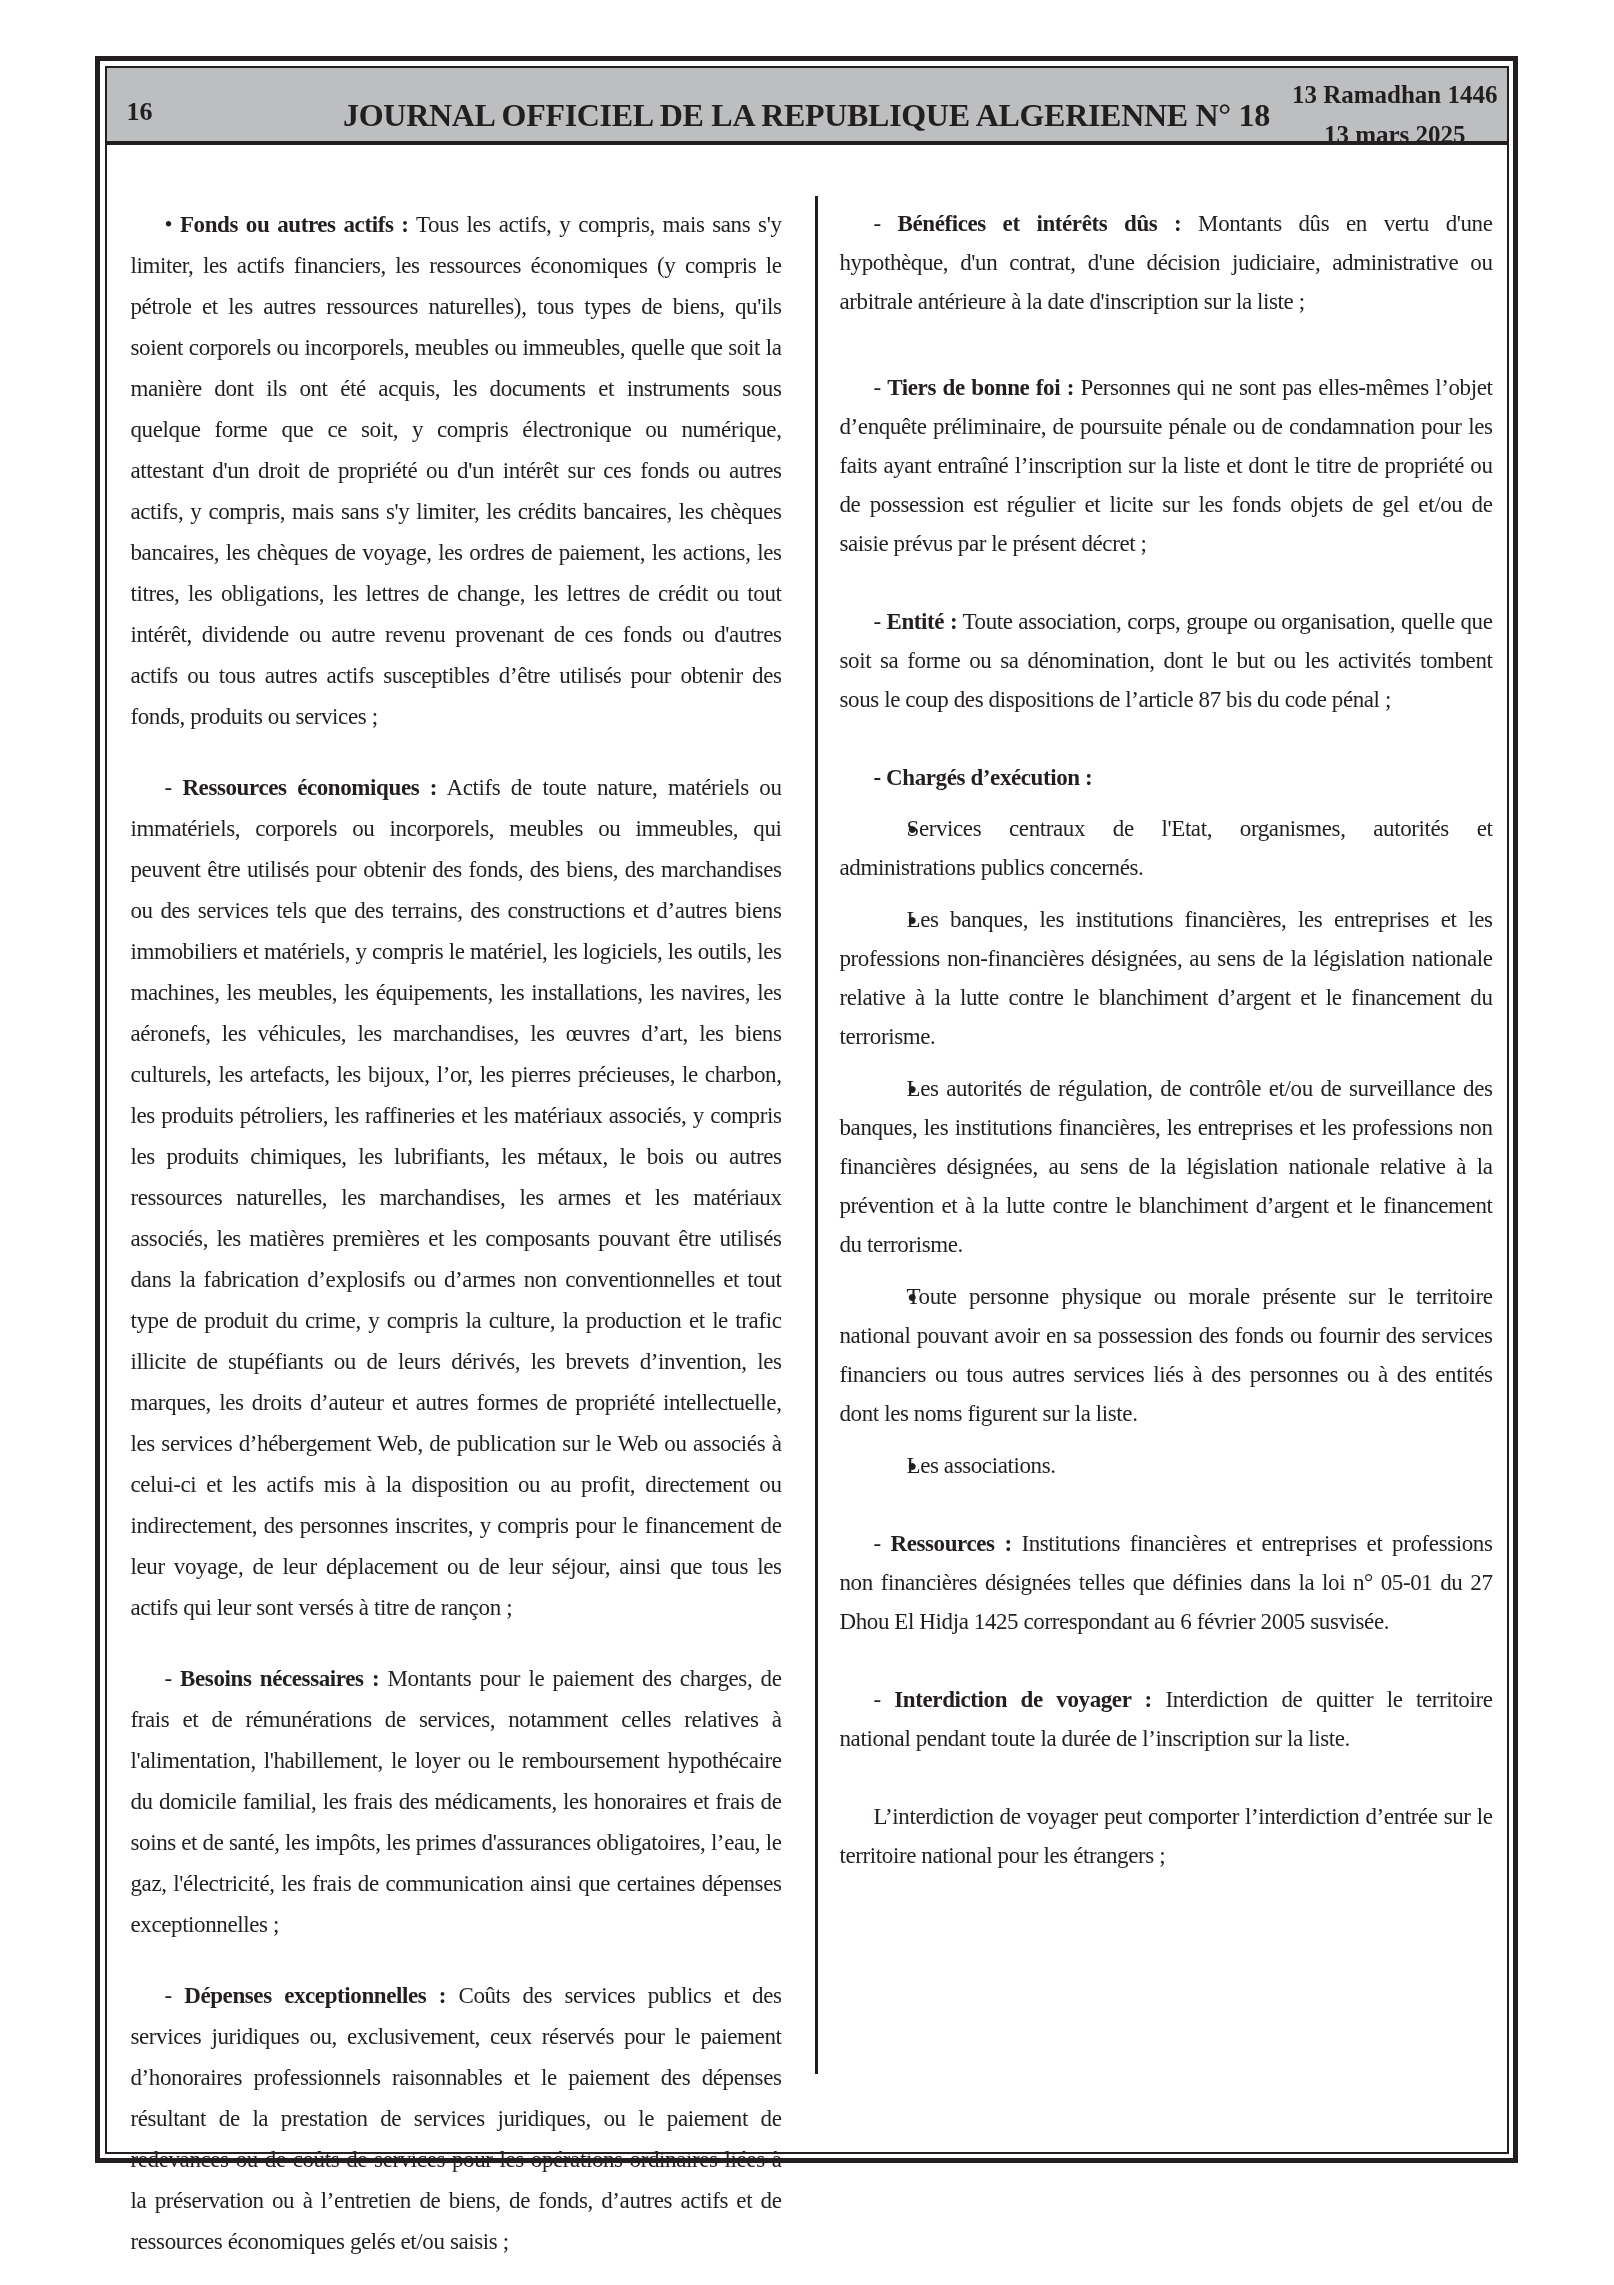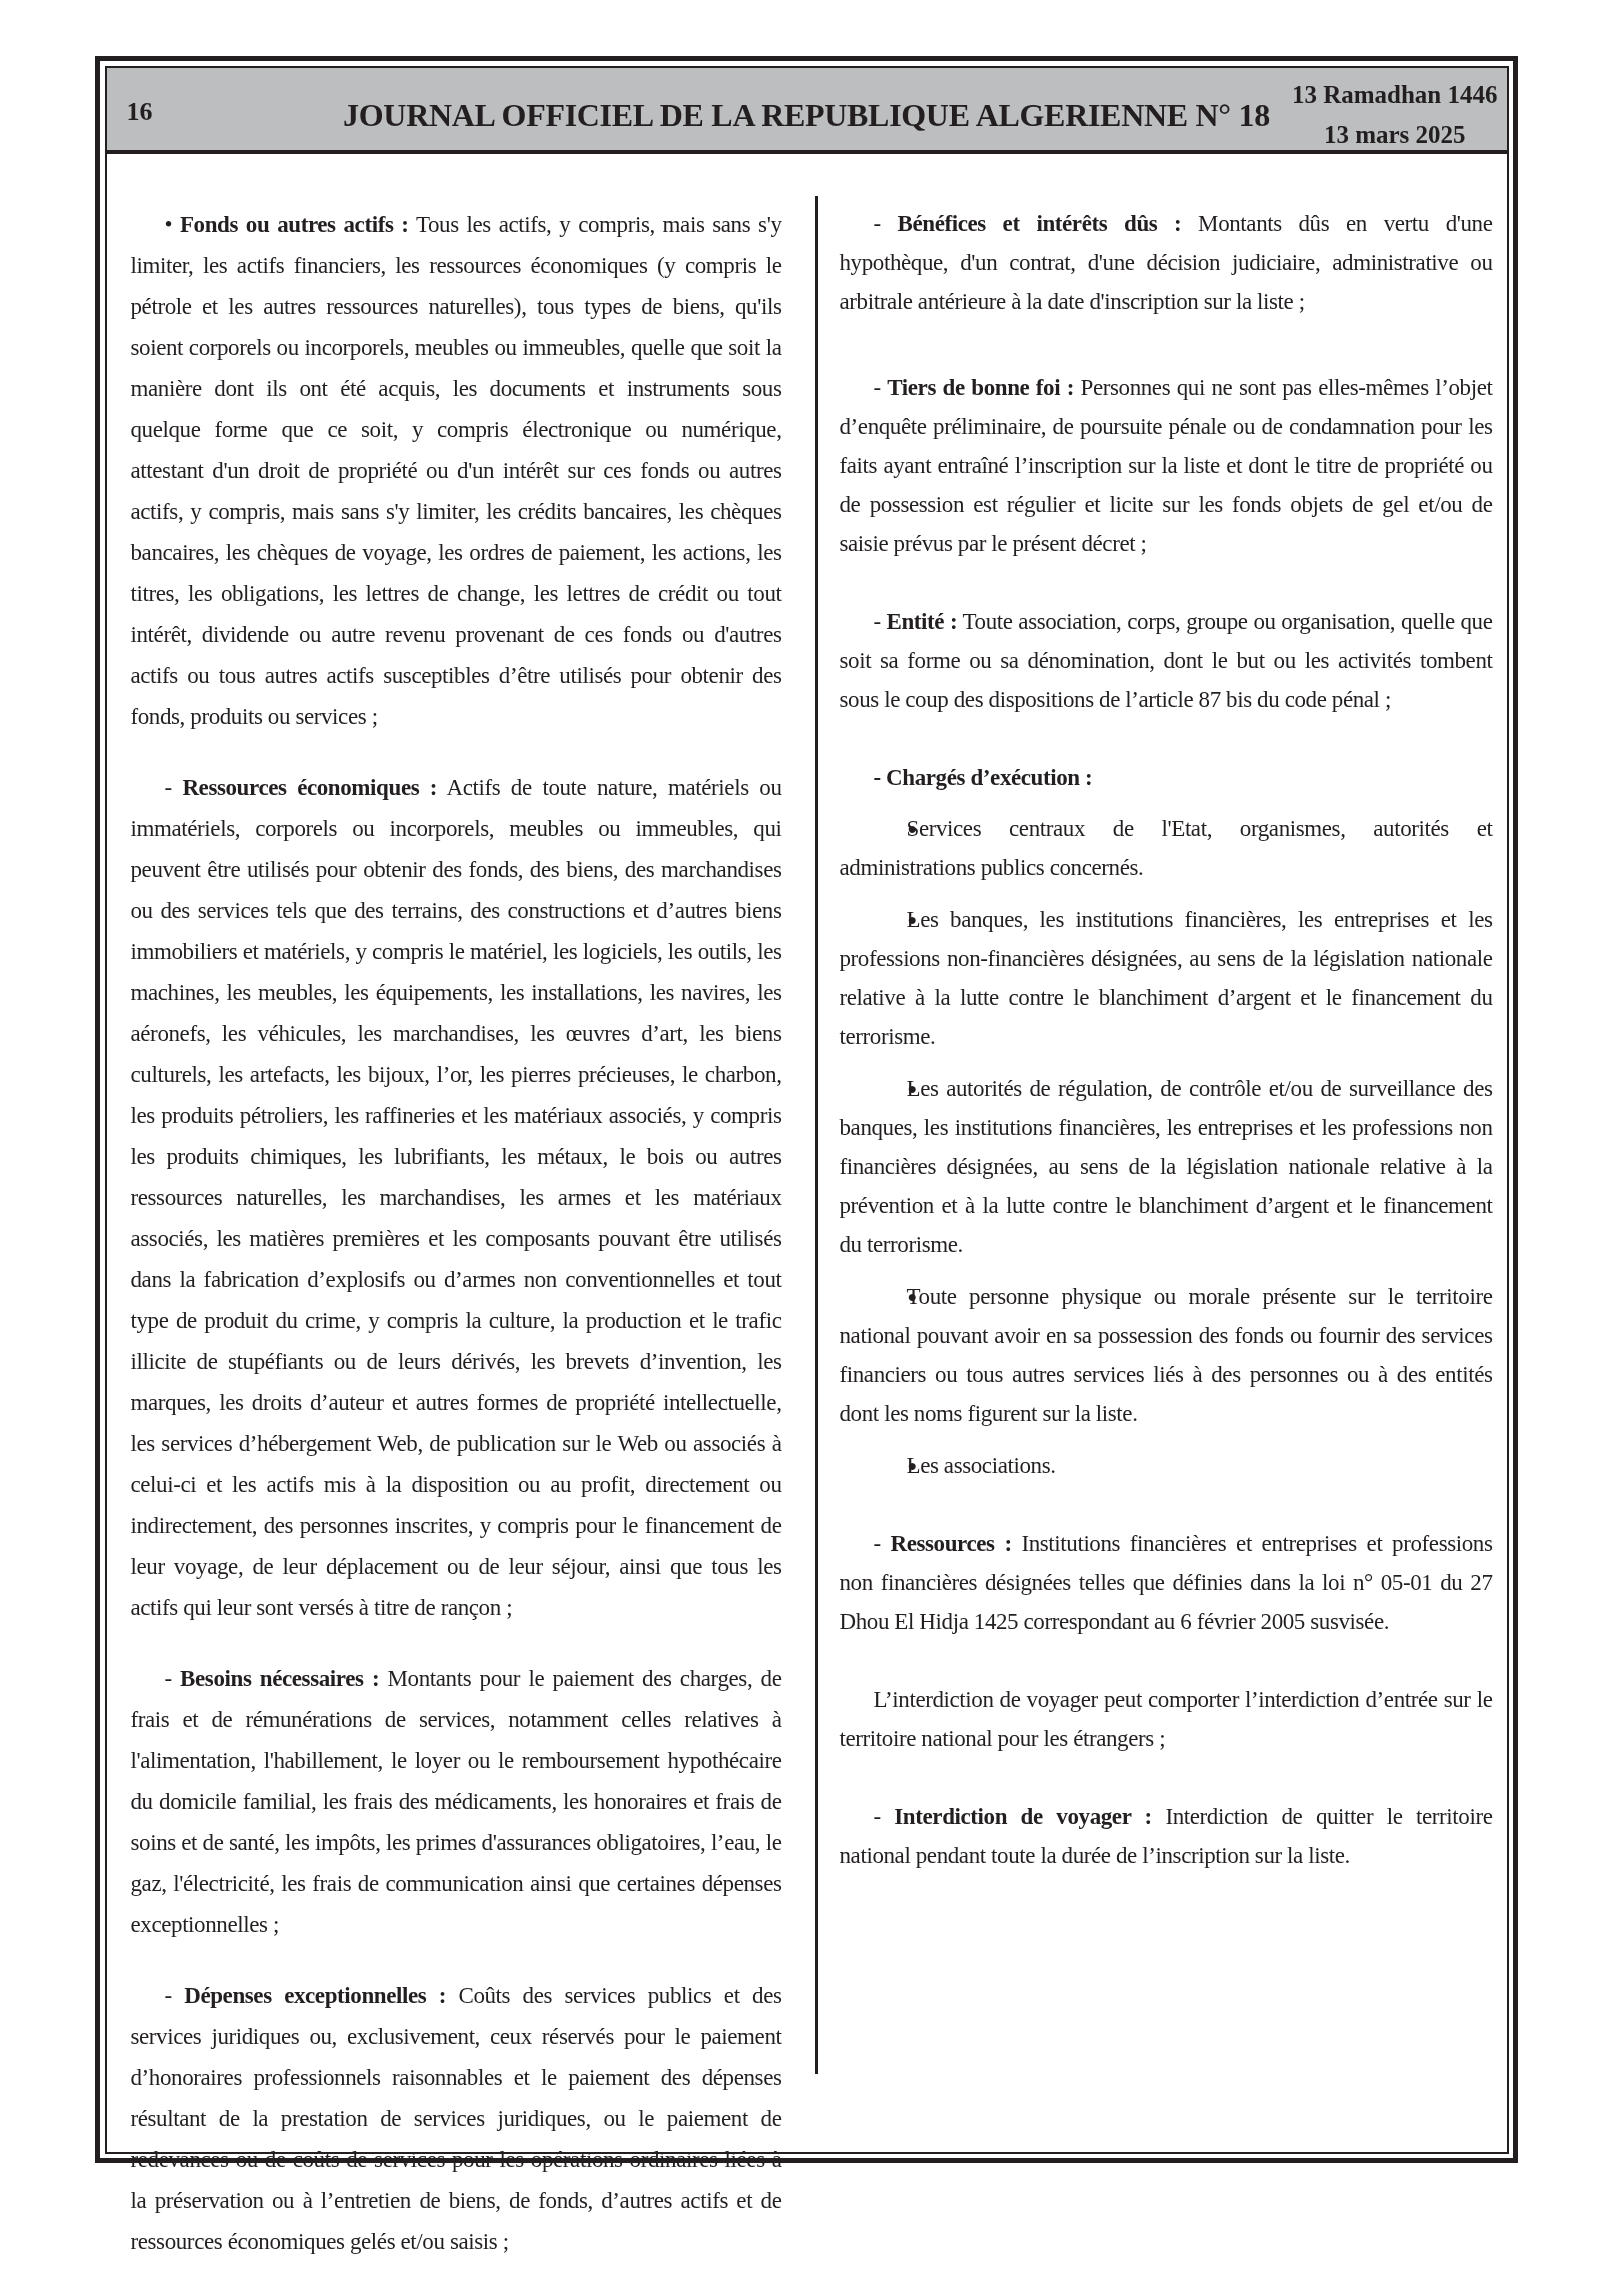--- a/index.html
+++ b/index.html
@@ -2,21 +2,21 @@
 <html style="font-size:14.5px"><head>
 <meta charset="utf-8">
 <style>
   html, body { margin: 0; padding: 0; background: #ffffff; }
   body { width: 1615px; height: 2285px; position: relative; overflow: hidden;
          font-family: "Liberation Serif", "DejaVu Serif", serif; color: #231f20; }
   .frame-outer { position: absolute; left: 95px; top: 56px; width: 1423px; height: 2107px;
                  box-sizing: border-box; border: 5.4px solid #231f20; }
   .frame-inner { position: absolute; left: 4.5px; top: 4.5px; right: 4.5px; bottom: 4.5px;
                  border: 2.7px solid #231f20; }
-  .header { position: absolute; left: 0; top: 0; right: 0; height: 86px; background: #bdbec0;
+  .header { position: absolute; left: 0; top: 0; right: 0; height: 77px; background: #bdbec0;
             border-bottom: 4.5px solid #231f20; box-sizing: border-box; }
   .hdr-page { position: absolute; left: 20px; top: 29px; font-weight: bold; font-size: 26px; }
   .hdr-title { position: absolute; left: 0; right: 0; top: 29px; text-align: center; font-weight: bold;
                font-size: 32px; letter-spacing: -0.3px; }
   .hdr-date { position: absolute; right: 9px; top: 7.2px; text-align: center; font-weight: bold; font-size: 25px; line-height: 40px; }
   .divider { position: absolute; left: 708px; top: 128px; width: 3.6px; height: 1878px; background: #231f20; }
   .col { position: absolute; top: 136px; font-size: 23px; text-align: justify; letter-spacing: -0.4px; }
   .col-left { left: 24px; width: 651px; line-height: 41px; }
   .col-right { left: 733px; width: 653px; line-height: 39px; }
   .col p { margin: 0; text-indent: 34px; }
@@ -54,19 +54,19 @@
       <p><span>- </span><span class="term">Bénéfices et intérêts dûs :</span><span> Montants dûs en vertu d'une hypothèque, d'un contrat, d'une décision judiciaire, administrative ou arbitrale antérieure à la date d'inscription sur la liste ;</span></p>
       <p class="gap-lg" style="margin-top:47px;"><span>- </span><span class="term">Tiers de bonne foi :</span><span> Personnes qui ne sont pas elles-mêmes l’objet d’enquête préliminaire, de poursuite pénale ou de condamnation pour les faits ayant entraîné l’inscription sur la liste et dont le titre de propriété ou de possession est régulier et licite sur les fonds objets de gel et/ou de saisie prévus par le présent décret ;</span></p>
       <p class="gap-lg"><span>- </span><span class="term">Entité :</span><span> Toute association, corps, groupe ou organisation, quelle que soit sa forme ou sa dénomination, dont le but ou les activités tombent sous le coup des dispositions de l’article 87 bis du code pénal ;</span></p>
       <p class="gap-lg term">- Chargés d’exécution :</p>
       <p class="gap-sm bullet">Services centraux de l'Etat, organismes, autorités et administrations publics concernés.</p>
       <p class="gap-sm bullet">Les banques, les institutions financières, les entreprises et les professions non-financières désignées, au sens de la législation nationale relative à la lutte contre le blanchiment d’argent et le financement du terrorisme.</p>
       <p class="gap-sm bullet">Les autorités de régulation, de contrôle et/ou de surveillance des banques, les institutions financières, les entreprises et les professions non financières désignées, au sens de la législation nationale relative à la prévention et à la lutte contre le blanchiment d’argent et le financement du terrorisme.</p>
       <p class="gap-sm bullet">Toute personne physique ou morale présente sur le territoire national pouvant avoir en sa possession des fonds ou fournir des services financiers ou tous autres services liés à des personnes ou à des entités dont les noms figurent sur la liste.</p>
       <p class="gap-sm bullet">Les associations.</p>
       <p class="gap-lg"><span>- </span><span class="term">Ressources :</span><span> Institutions financières et entreprises et professions non financières désignées telles que définies dans la loi n° 05-01 du 27 Dhou El Hidja 1425 correspondant au 6 février 2005 susvisée.</span></p>
+      <p class="gap-lg"><span>- </span><span class="term">Interdiction de voyager :</span><span> Interdiction de quitter le territoire national pendant toute la durée de l’inscription sur la liste.</span></p>
       <p class="gap-lg">L’interdiction de voyager peut comporter l’interdiction d’entrée sur le territoire national pour les étrangers ;</p>
-      <p class="gap-lg"><span>- </span><span class="term">Interdiction de voyager :</span><span> Interdiction de quitter le territoire national pendant toute la durée de l’inscription sur la liste.</span></p>
     </div>
 
   </div>
 </div>
 
 
 </body></html>

